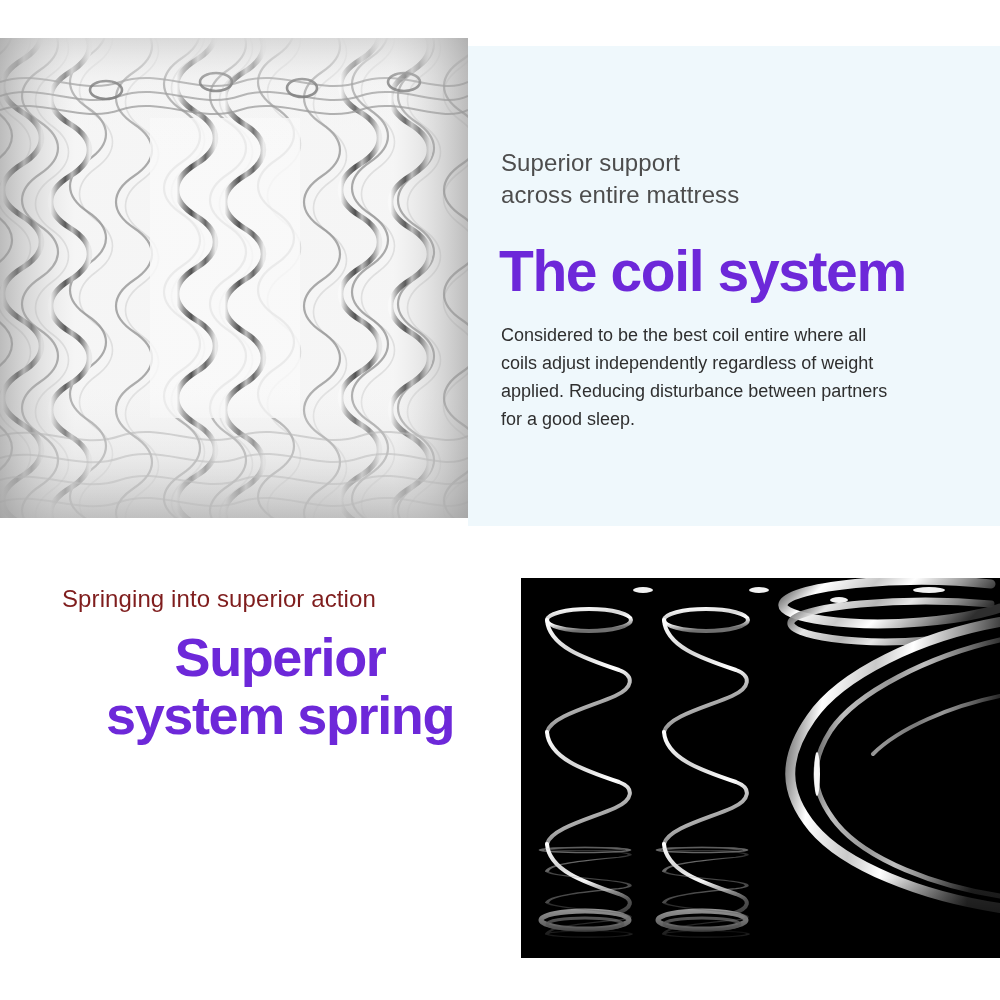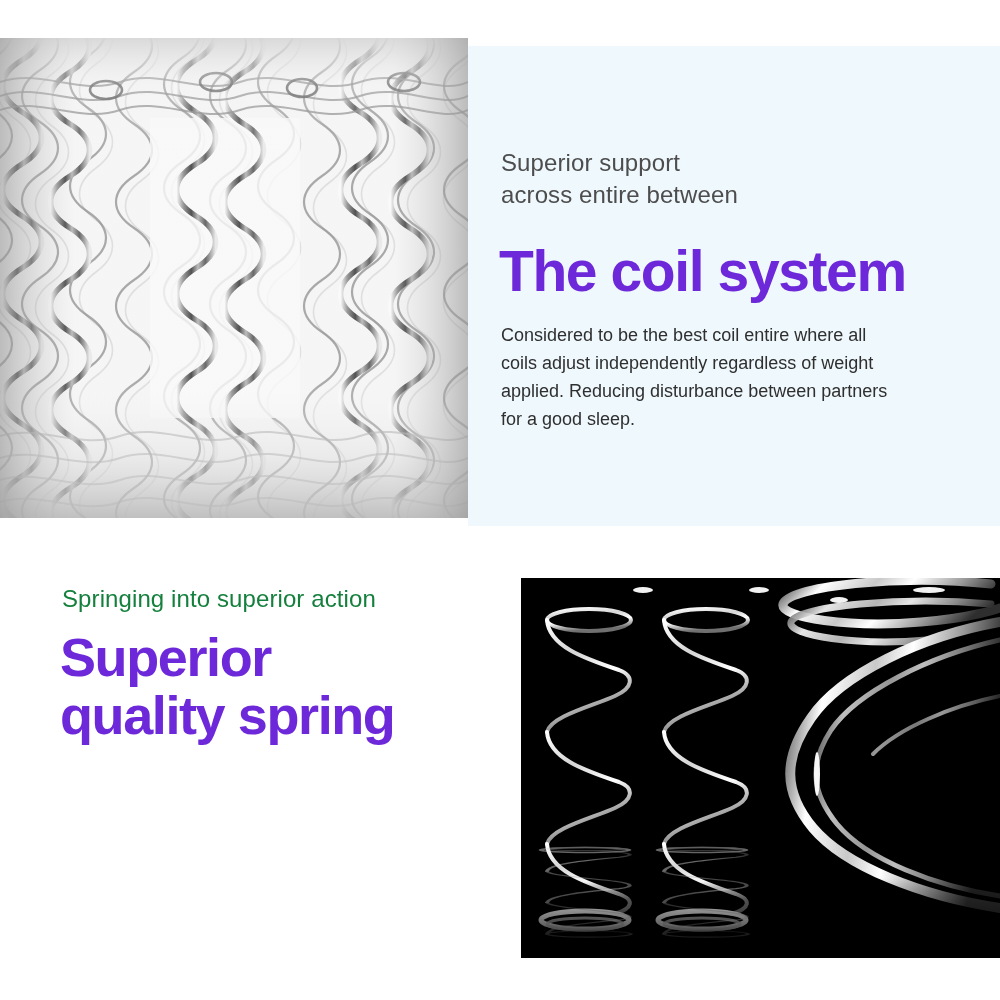--- a/index.html
+++ b/index.html
@@ -88,33 +88,34 @@
     width: 521px;
     height: 398px;
     background: #ffffff;
   }
 
   .kicker-bottom {
     position: absolute;
     left: 62px;
     top: 583px;
     width: 440px;
-    color: #15803d;
+    color: #7f1d1d;
     font-size: 24px;
     line-height: 32px;
     font-weight: 400;
     letter-spacing: 0.1px;
   }
 
   .headline-bottom {
     left: 60px;
     top: 628px;
     font-size: 54px;
     line-height: 58px;
     width: 440px;
+    text-align: center;
   }
 
   .panel-bottom-photo {
     position: absolute;
     left: 521px;
     top: 578px;
     width: 479px;
     height: 380px;
     background: #000000;
     overflow: hidden;
@@ -241,40 +242,40 @@
       <rect x="0" y="0" width="468" height="120" fill="url(#hazeTop)"></rect>
       <rect x="0" y="340" width="468" height="140" fill="url(#hazeBot)"></rect>
       <rect x="0" y="0" width="468" height="480" fill="url(#sideShade)"></rect>
     </svg>
   </div>
 
   <div class="panel-top-copy">
 
     <div class="kicker">
       <div>Superior support</div>
-      <div>across entire between</div>
+      <div>across entire mattress</div>
     </div>
 
     <div class="headline-blue headline-top">The coil system</div>
 
     <p class="body-copy">Considered to be the best coil entire where all coils adjust independently regardless of weight applied. Reducing disturbance between partners for a good sleep.</p>
   </div>
 
   <div class="panel-bottom-copy">
 
     
 
     
   </div>
 
   <div class="kicker-bottom">Springing into superior action</div>
 
   <div class="headline-blue headline-bottom">
     <div>Superior</div>
-    <div>quality spring</div>
+    <div>system spring</div>
   </div>
 
   <div class="panel-bottom-photo">
     <svg class="photo-svg" viewBox="0 0 479 380" preserveAspectRatio="xMidYMid slice" aria-hidden="true">
       <defs>
         <linearGradient id="chrome" x1="0" y1="0" x2="1" y2="0.2">
           <stop offset="0%" stop-color="#3a3a3a"></stop>
           <stop offset="20%" stop-color="#ffffff"></stop>
           <stop offset="42%" stop-color="#c9c9c9"></stop>
           <stop offset="58%" stop-color="#ffffff"></stop>

